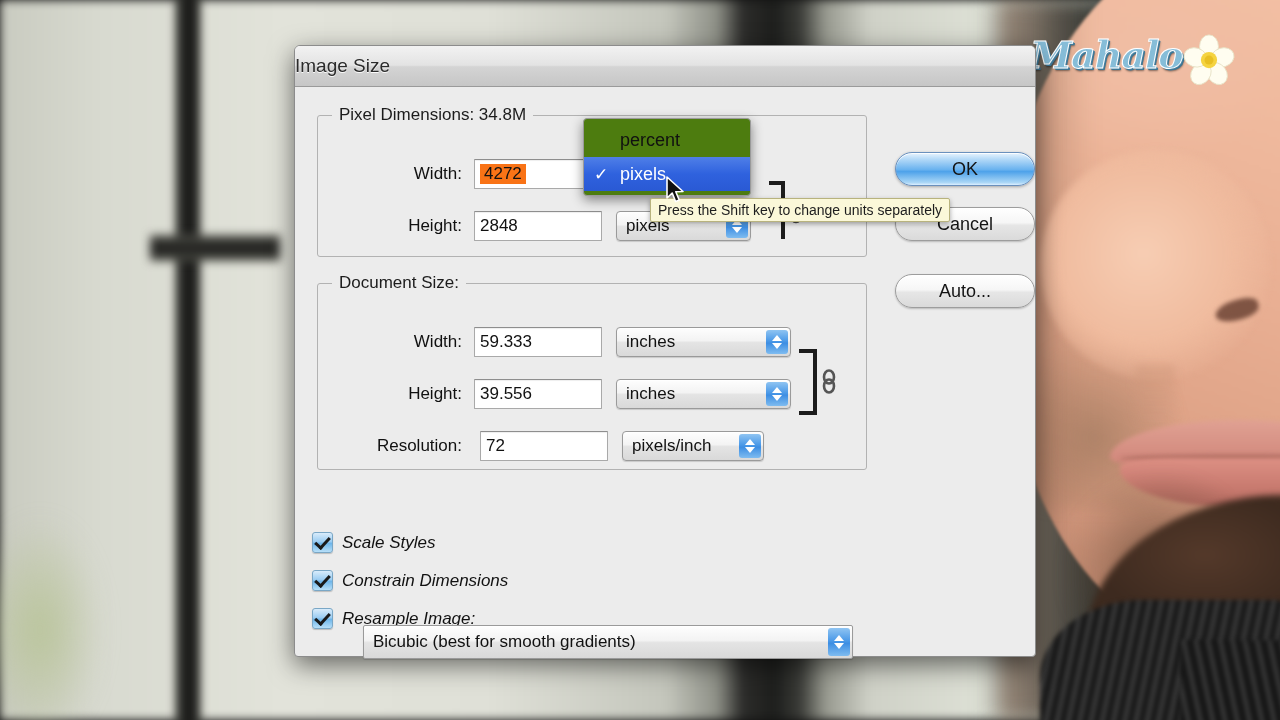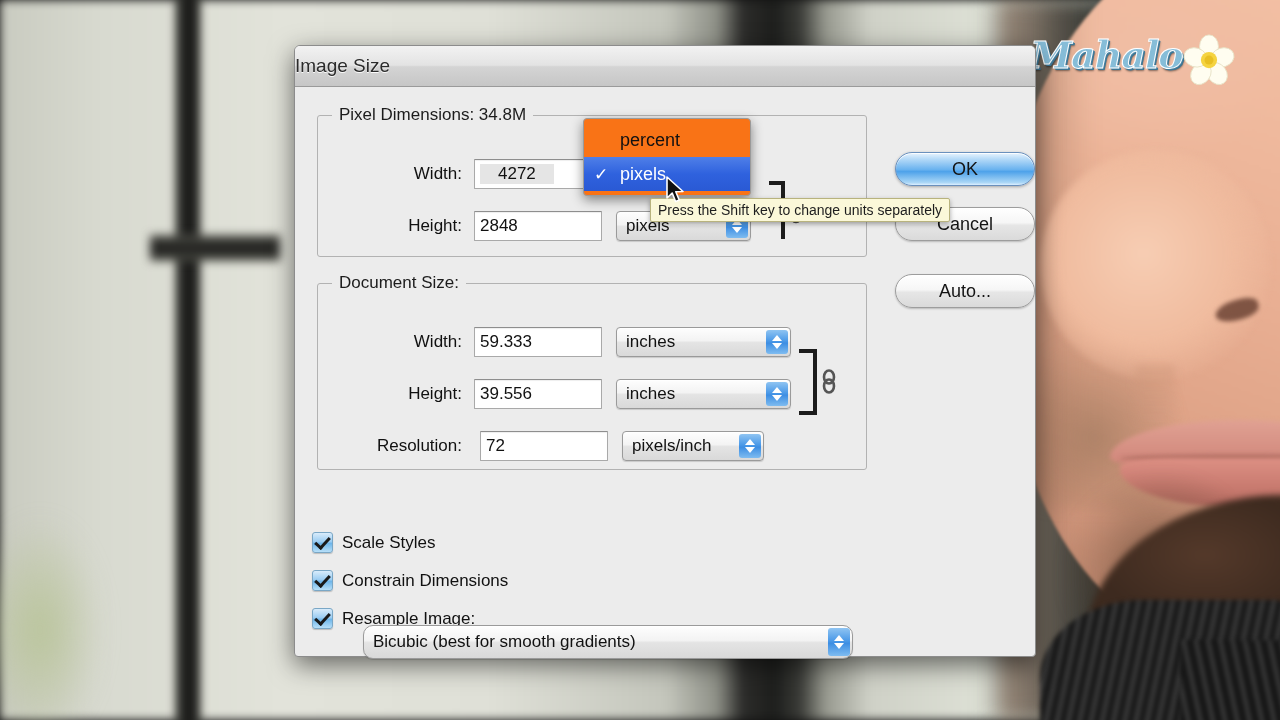--- a/index.html
+++ b/index.html
@@ -180,21 +180,21 @@
     background:#fff;
     border:1px solid #a9a9a9;
     border-top-color:#8e8e8e;
     box-shadow:0 1px 1px rgba(0,0,0,.07) inset;
     border-radius:1px;
     display:flex;align-items:center;
     padding:0 5px;
     font-size:17px;color:#111;
     box-sizing:border-box;
   }
-  .field .sel{background:#e5e5e5;padding:0 18px;}
+  .field .sel{background:#f97316;padding:0 4px;}
 
   .popbtn{
     height:30px;
     border:1px solid #9a9a9a;
     border-radius:4px;
     background:linear-gradient(180deg,#fefefe 0%,#f3f3f3 45%,#e4e4e4 52%,#d9d9d9 100%);
     box-shadow:0 1px 1px rgba(0,0,0,.15), 0 1px 0 rgba(255,255,255,.9) inset;
     display:flex;align-items:center;
     padding-left:9px;
     font-size:17px;color:#111;
@@ -208,21 +208,21 @@
   }
   .arrows i{display:block;width:0;height:0;}
   .arrows i.up{border-left:5px solid transparent;border-right:5px solid transparent;border-bottom:6px solid #fff;}
   .arrows i.dn{border-left:5px solid transparent;border-right:5px solid transparent;border-top:6px solid #fff;}
 
   
   .chain{position:absolute;display:flex;align-items:center;}
   .chain svg{display:block;}
 
   
-  .cbrow{position:absolute;display:flex;align-items:center;gap:9px;}
+  .cbrow{position:absolute;display:flex;align-items:center;gap:9px;font-style:italic;}
   .cb{
     width:19px;height:19px;border-radius:3px;
     background:linear-gradient(180deg,#d9ecfb 0%,#9ccdf2 45%,#6fb6ea 55%,#b7dff8 100%);
     border:1px solid #7aa7c6;
     box-shadow:0 1px 1px rgba(0,0,0,.2);
     position:relative;
   }
   .cb::after{
     content:"";position:absolute;left:5px;top:1px;
     width:6px;height:12px;border:solid #1a1a1a;
@@ -242,27 +242,27 @@
   }
   .btn.primary{
     border-color:#6a90bd;
     background:linear-gradient(180deg,#e9f4fe 0%,#b7dbf8 18%,#69b2ef 52%,#4ea2ea 58%,#a9d6f6 92%,#dcefff 100%);
     box-shadow:0 1px 3px rgba(0,0,0,.3), 0 1px 0 rgba(255,255,255,.85) inset;
   }
 
   
   #resample-pop{
     position:absolute;left:68px;top:538px;width:490px;height:34px;
-    border-radius:10px;
+    border-radius:2px;
   }
 
   
   #unit-menu{
     position:absolute;left:583px;top:118px;width:166px;
-    background:#f97316;
+    background:#4d7c0f;
     border:1px solid #9a9a9a;
     border-radius:4px;
     box-shadow:0 4px 12px rgba(0,0,0,.45);
     padding:4px 0;
     z-index:40;
   }
   .mi{
     height:34px;display:flex;align-items:center;
     padding-left:10px;font-size:18px;color:#111;
   }

